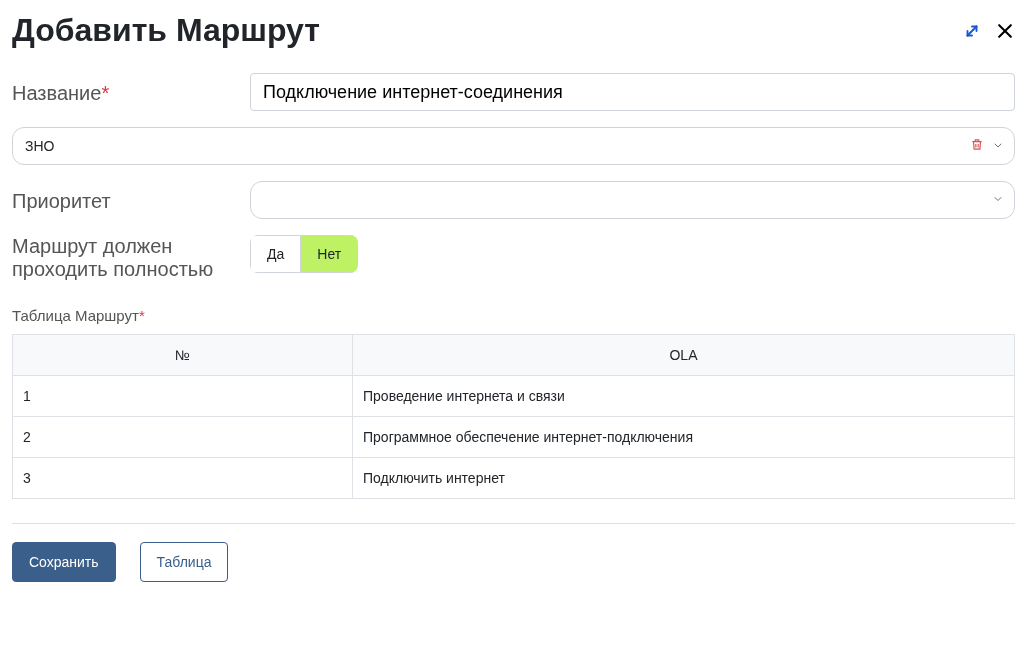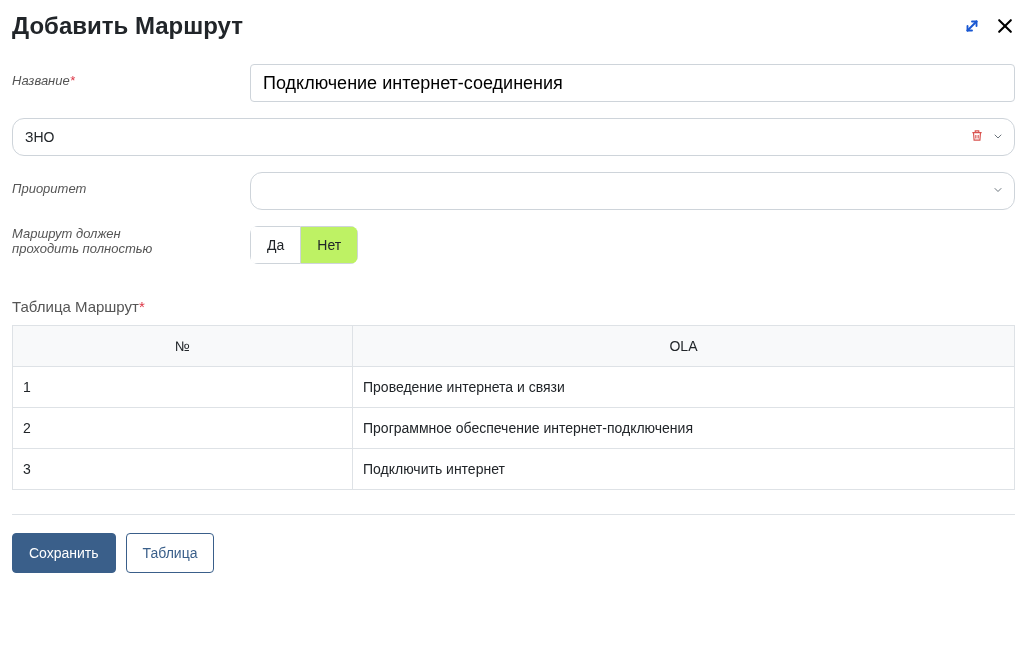--- a/index.html
+++ b/index.html
@@ -10,21 +10,21 @@
       padding: 12px;
       width: 1027px;
     }
     .header-row {
       display: flex;
       justify-content: space-between;
       align-items: center;
       margin-bottom: 24px;
     }
     .page-title {
-      font-size: 24px;
+      font-size: 32px;
       font-weight: 700;
       color: #212529;
     }
     .header-actions {
       display: flex;
       gap: 14px;
       align-items: center;
     }
     .expand-icon svg { width: 18px; height: 18px; }
     .close-icon svg { width: 20px; height: 20px; }
@@ -33,22 +33,21 @@
     .form-row {
       display: flex;
       align-items: flex-start;
       margin-bottom: 16px;
     }
     .form-label {
       width: 238px;
       flex-shrink: 0;
       color: #555;
       padding-top: 9px;
-      font-size: 13px;
-      font-style: italic;
+      font-size: 20px;
     }
     .form-label.no-pad { padding-top: 0; }
     .required-mark { color: #dc3545; }
     .form-control-wrap {
       flex: 1;
     }
     .text-input {
       width: 100%;
       height: 38px;
       border: 1px solid #ced4da;
@@ -139,21 +138,21 @@
     }
     th:first-child, td:first-child { width: 340px; }
     tbody tr { cursor: pointer; }
 
     .footer-divider {
       border-top: 1px solid #dee2e6;
       margin-bottom: 18px;
     }
     .footer-actions {
       display: flex;
-      gap: 10px;
+      gap: 24px;
     }
     .btn {
       height: 40px;
       padding: 0 16px;
       border-radius: 4px;
       font-size: 14px;
       cursor: pointer;
       font-family: inherit;
     }
     .btn-primary {

